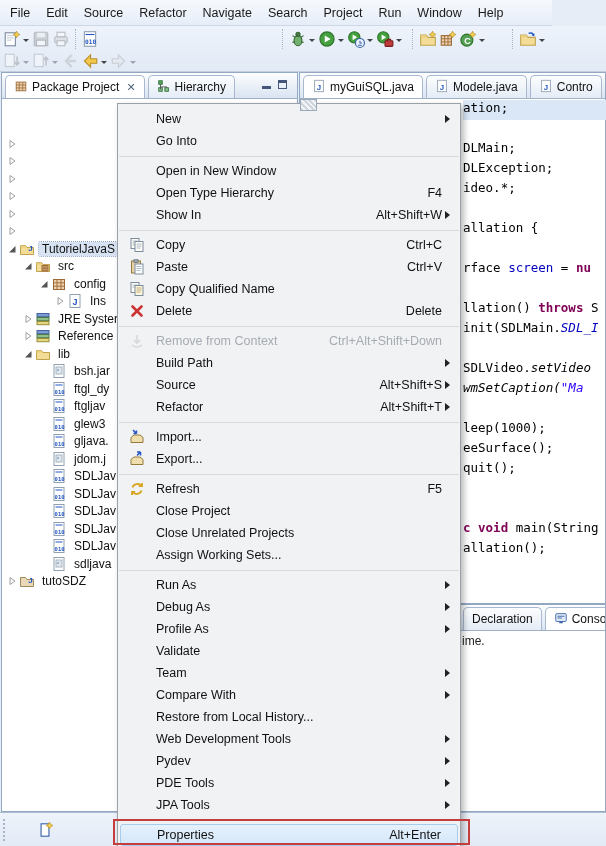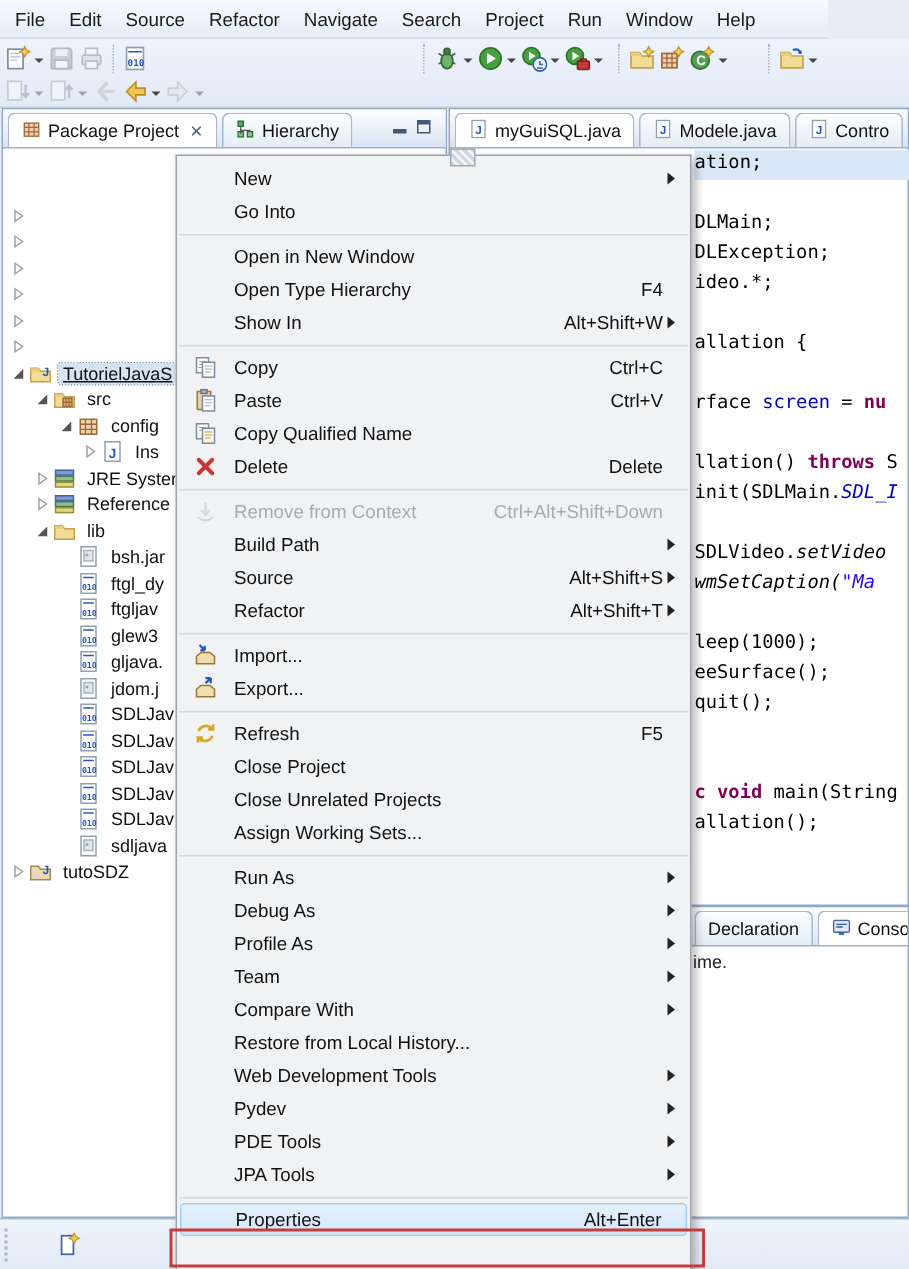--- a/index.html
+++ b/index.html
@@ -39,21 +39,21 @@
   .minmax { position:absolute; top:7px; display:flex; gap:7px; right:10px; }
   .mm-min { width:9px; height:9px; border-bottom:3px solid #44577a; }
   .mm-max { width:9px; height:9px; border:1px solid #44577a; border-top:3px solid #44577a; }
 
   
   #tree { position:absolute; left:0; top:26px; right:0; bottom:0; overflow:hidden; padding-top:36px; }
   .trow { display:flex; align-items:center; height:17.5px; white-space:nowrap; }
   .tw-arrow { width:13px; height:12px; flex:0 0 13px; }
   .tw-icon { width:16px; height:16px; flex:0 0 16px; margin-right:4px; }
   .tlabel { font-size:12px; color:#111; padding:0 3px; }
-  .tlabel.selected { background:#d7e3f2; border-radius:2px; outline:1px dotted #8aa2c4;text-decoration:underline; }
+  .tlabel.selected { background:#d7e3f2; border-radius:2px; outline:1px dotted #8aa2c4; }
 
   
   #code { position:absolute; left:463px; top:100px; width:143px; bottom:242px; overflow:hidden; z-index:5; }
   .cl { height:20px; white-space:pre; font-family:"DejaVu Sans Mono", monospace; font-size:12.5px; color:#000; }
   .cl.sel { background:#d9e7f7; margin-left:-4px; padding-left:4px; }
   .seg-k { color:#7f0055; font-weight:bold; }
   .seg-f { color:#0000c0; }
   .seg-fi { color:#0000c0; font-style:italic; }
   .seg-i { font-style:italic; }
   .seg-s { color:#2a00ff; font-style:italic; }
@@ -761,20 +761,24 @@
       <span class="mi-label">Debug As</span>
       <span class="mi-arrow"></span>
     </div>
     <div class="mi">
       <span class="mi-icon"></span>
       <span class="mi-label">Profile As</span>
       <span class="mi-arrow"></span>
     </div>
     <div class="mi">
       <span class="mi-icon"></span>
+      <span class="mi-label">Validate</span>
+    </div>
+    <div class="mi">
+      <span class="mi-icon"></span>
       <span class="mi-label">Team</span>
       <span class="mi-arrow"></span>
     </div>
     <div class="mi">
       <span class="mi-icon"></span>
       <span class="mi-label">Compare With</span>
       <span class="mi-arrow"></span>
     </div>
     <div class="mi">
       <span class="mi-icon"></span>

